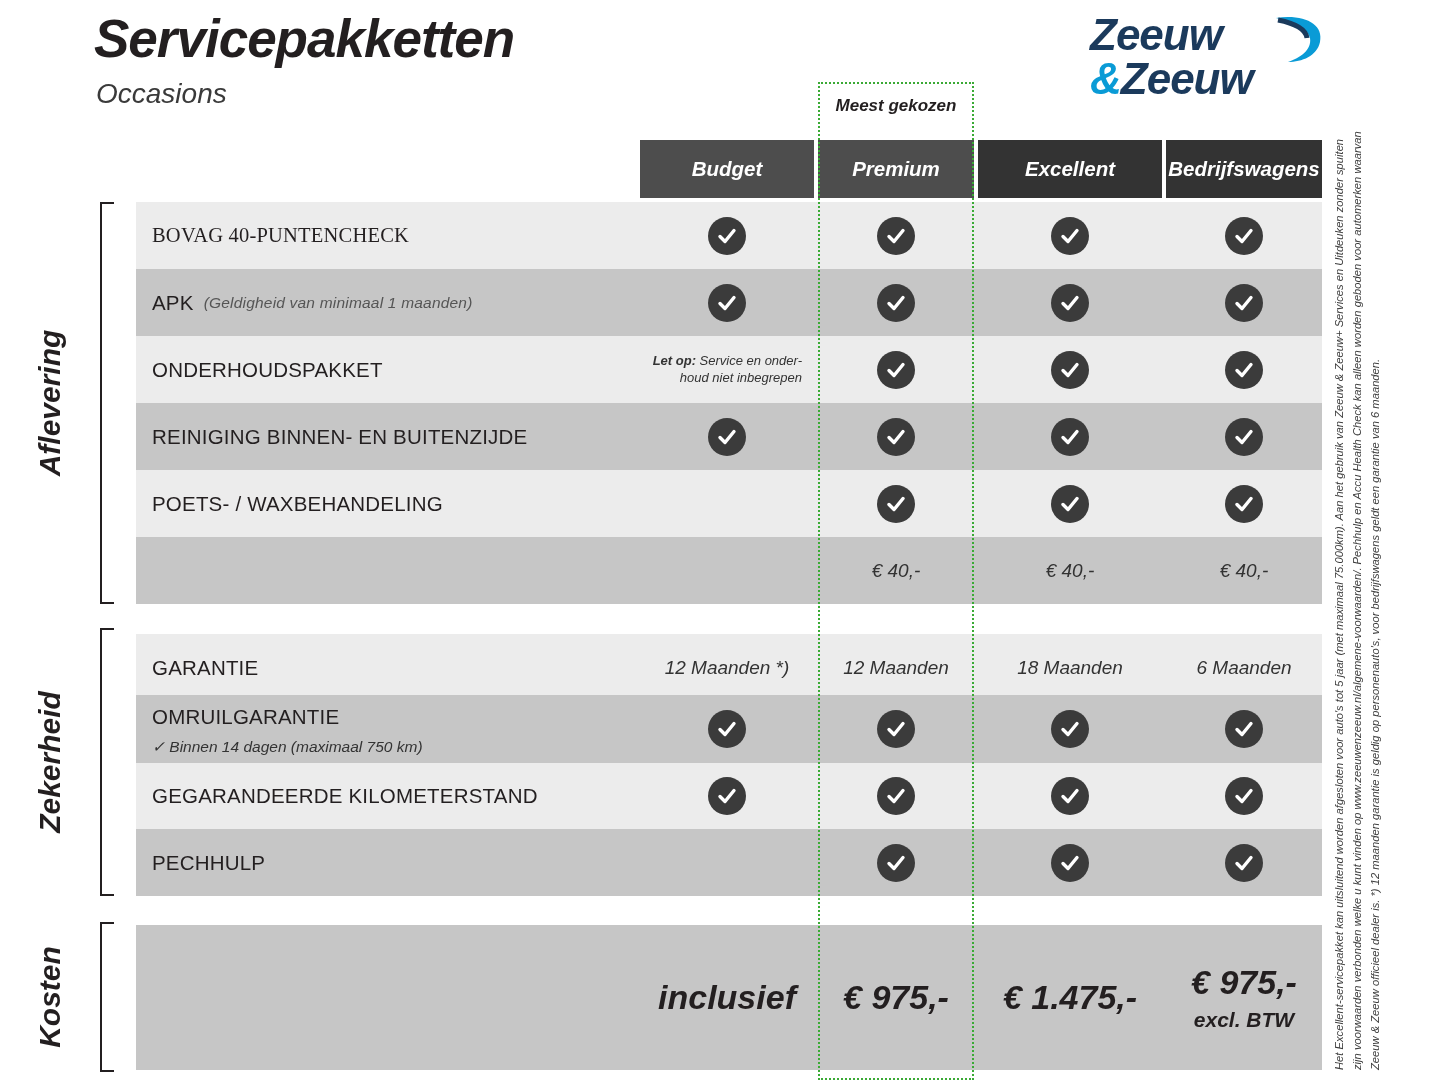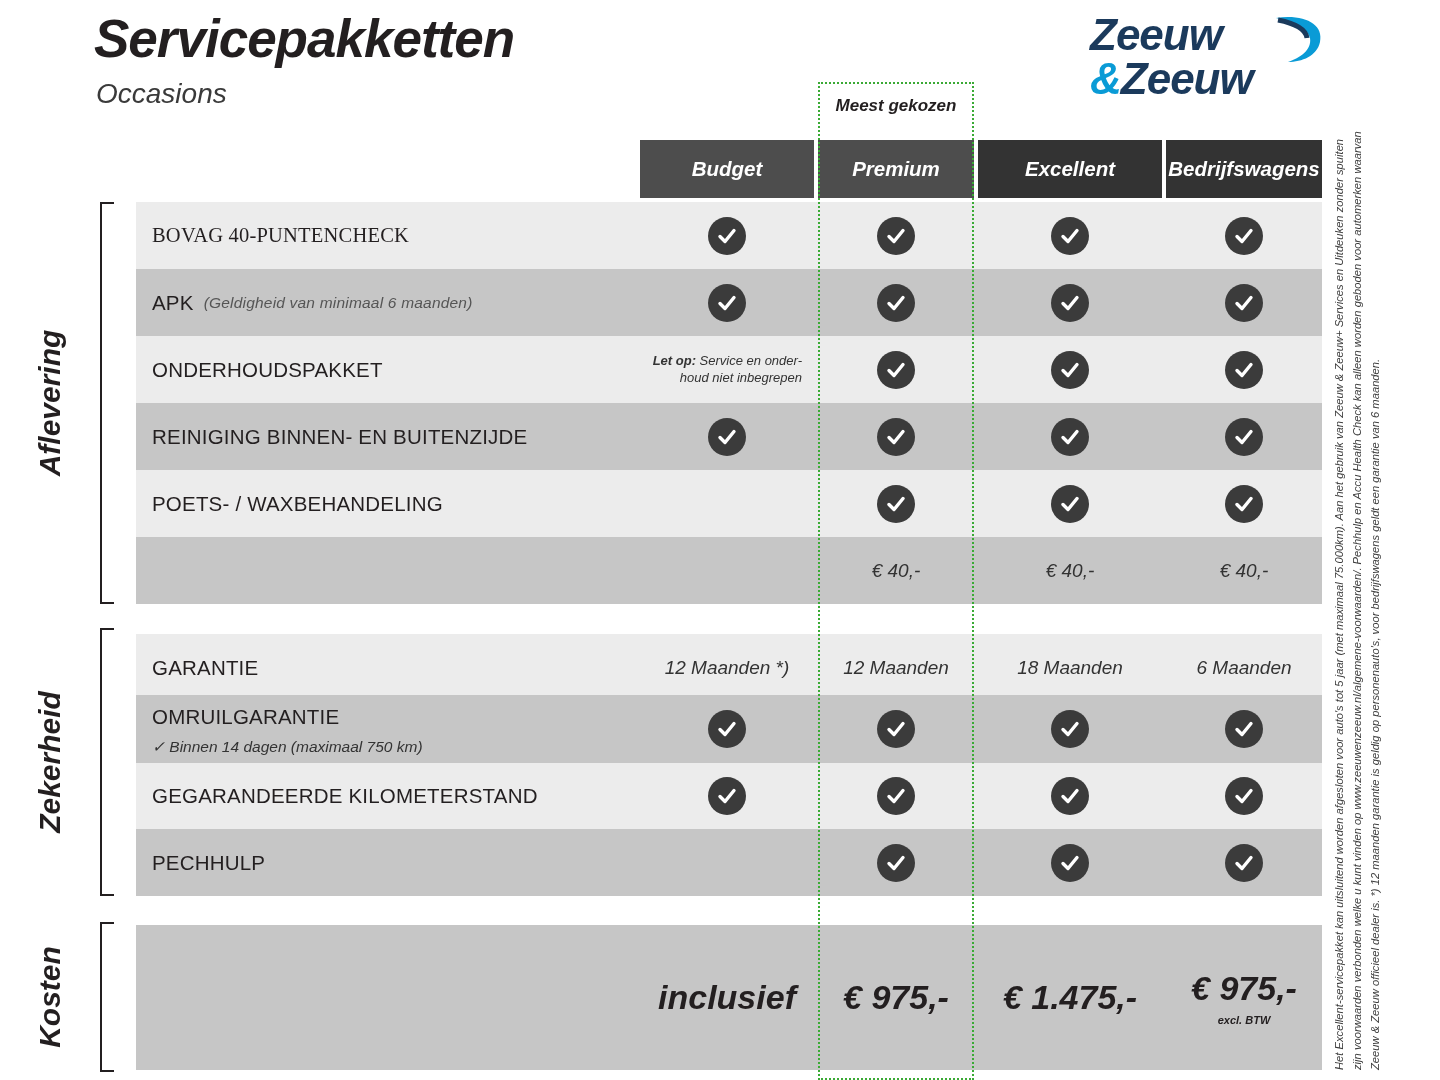--- a/index.html
+++ b/index.html
@@ -138,21 +138,21 @@
   }
   .price {
     position:absolute; top:925px; height:145px;
     display:flex; flex-direction:column; align-items:center; justify-content:center;
     font-style:italic; font-weight:bold; color:#231f20;
   }
   .p-budget   { left:640px; width:174px; font-size:34px; }
   .p-premium  { left:818px; width:156px; font-size:34px; }
   .p-excellent{ left:978px; width:184px; font-size:34px; }
   .p-bedrijf  { left:1166px; width:156px; font-size:34px; }
-  .price .excl { font-size:11px; margin-top:6px; }
+  .price .excl { font-size:21px; margin-top:6px; }
 </style>
 </head>
 <body>
 
 <div id="header">
   <div id="title">Servicepakketten</div>
   <div id="subtitle">Occasions</div>
 
   <div id="logo">
     <div class="logo-line1">Zeeuw</div>
@@ -212,21 +212,21 @@
           <svg width="22" height="22" viewBox="0 0 22 22">
             <path d="M4 11.5 L9 16.5 L18 5.5" fill="none" stroke="#fff" stroke-width="3.4" stroke-linecap="round" stroke-linejoin="round"></path>
           </svg>
         </span>
     </div>
   </div>
 
   <div class="row dark" style="top:269px;">
     <div class="row-label">
       <span>APK</span>
-        <span class="sub">(Geldigheid van minimaal 6 maanden)</span>
+        <span class="sub">(Geldigheid van minimaal 1 maanden)</span>
     </div>
     <div class="cell c-budget">
       <span class="check">
           <svg width="22" height="22" viewBox="0 0 22 22">
             <path d="M4 11.5 L9 16.5 L18 5.5" fill="none" stroke="#fff" stroke-width="3.4" stroke-linecap="round" stroke-linejoin="round"></path>
           </svg>
         </span>
     </div>
     <div class="cell c-premium">
       <span class="check">

